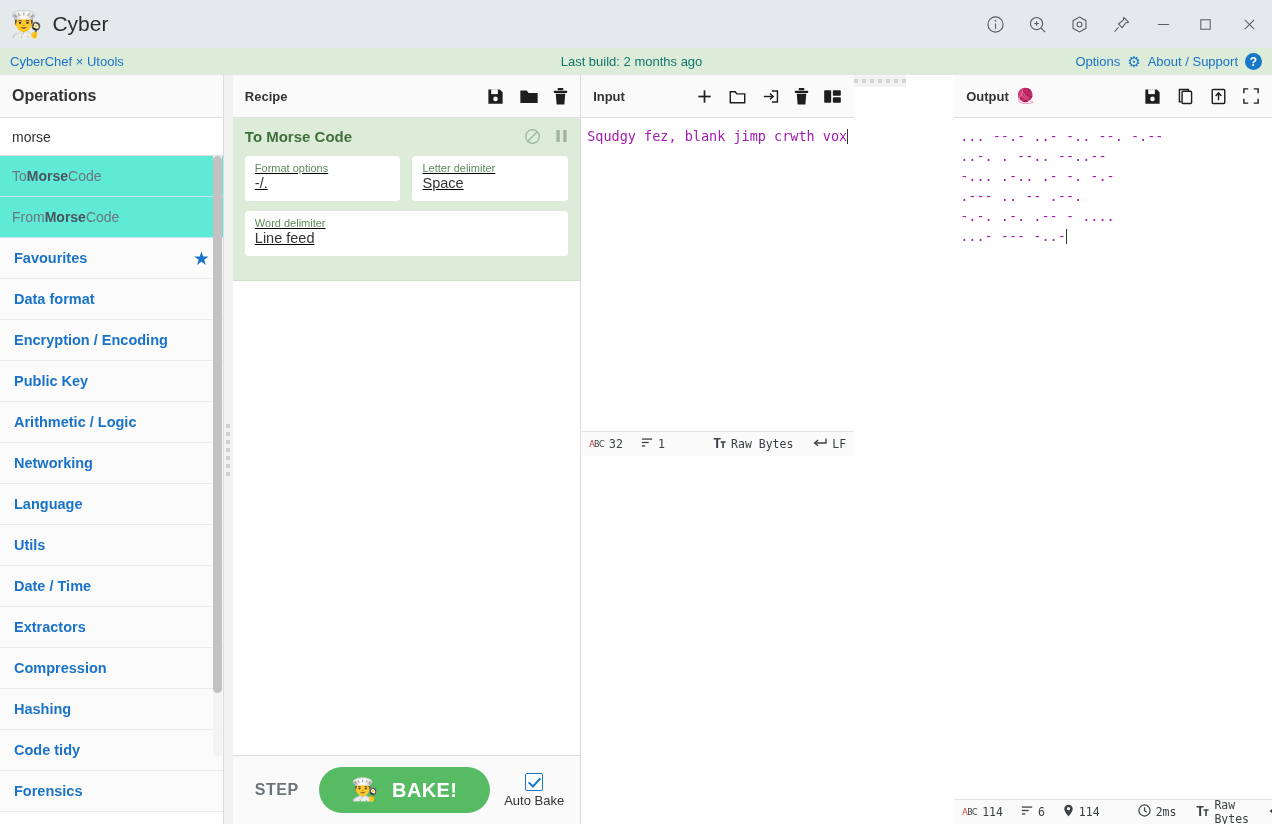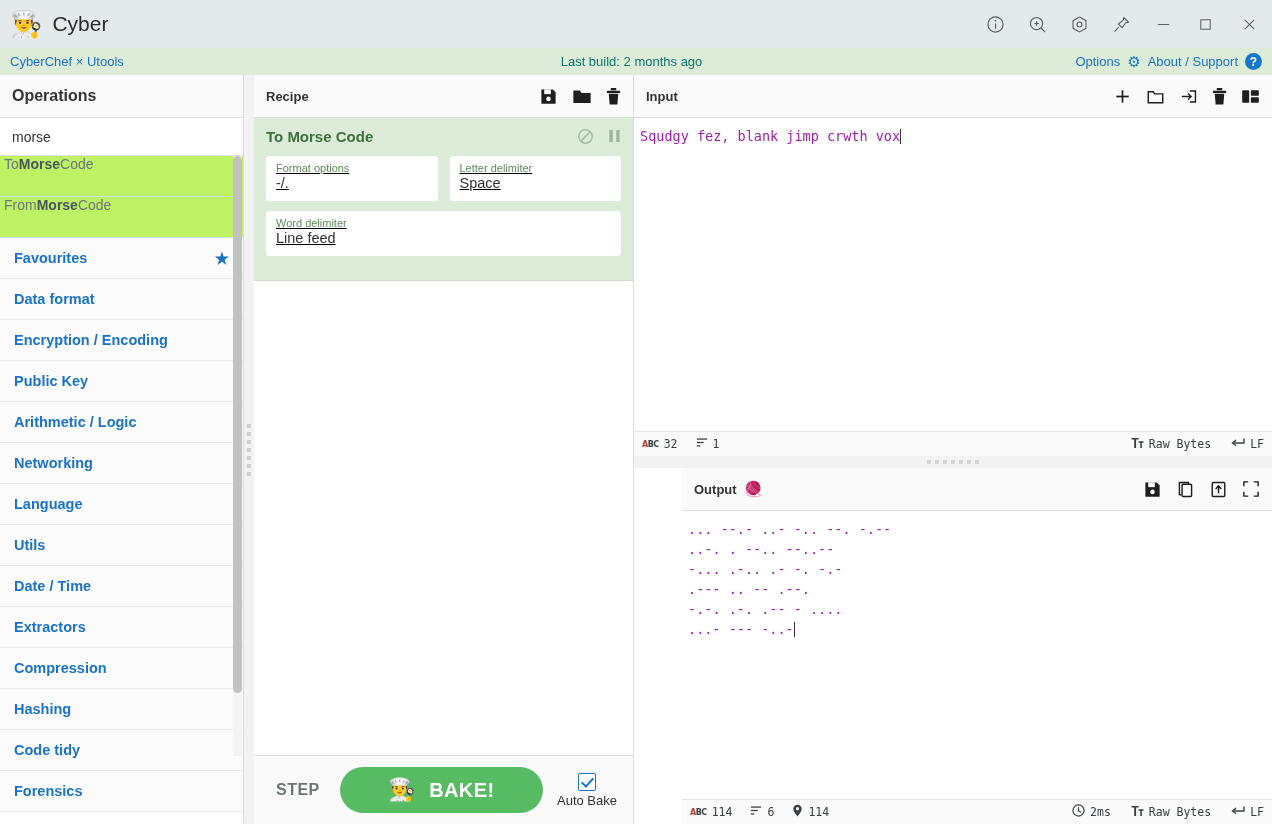--- a/index.html
+++ b/index.html
@@ -74,23 +74,23 @@
     background: #fafafa;
   }
   .search-wrap { border-bottom: 1px solid #e0e0e0; }
   .search-input {
     width: 100%; height: 37px; border: none; outline: none;
     padding: 0 12px; font-size: 14px; color: #333;
     font-family: "Liberation Sans", sans-serif; background: #fff;
   }
   .ops-list { flex: 1; overflow: hidden; }
   .op-result {
-    height: 41px; display: flex; 
-    padding: 0 4px; font-size: 14px; color: #6b7680;
-    background: #bef264; border-bottom: 1px solid #c7e2f0;
+    height: 41px; display: flex; align-items: center;
+    padding: 0 12px; font-size: 14px; color: #6b7680;
+    background: #5eead4; border-bottom: 1px solid #c7e2f0;
     cursor: pointer;
   }
   .op-result b { color: #4a5560; }
   .cat-row {
     height: 41px; display: flex; align-items: center;
     justify-content: space-between; padding: 0 14px;
     font-size: 14.5px; font-weight: bold; color: #1a73c8;
     border-bottom: 1px solid #eaeaea; background: #fbfbfb;
     cursor: pointer;
   }
@@ -171,21 +171,21 @@
     margin-bottom: 2px;
   }
   .cb::after {
     content: ""; position: absolute; left: 5px; top: 1px;
     width: 5px; height: 10px; border: solid #1878c8;
     border-width: 0 2.4px 2.4px 0; transform: rotate(42deg);
   }
   .autobake-lbl { font-size: 13px; color: #333; }
 
   
-  .io-col { flex: 1; height: 100%; display: flex; flex-direction: column; background: #fff; justify-content: space-between; }
+  .io-col { flex: 1; height: 100%; display: flex; flex-direction: row; background: #fff; justify-content: space-between; }
   .io-panel { display: flex; flex-direction: column; overflow: hidden; }
   .input-panel { height: 381px; }
   .output-panel { flex: 1; margin-left: 48px; }
 
   .editor {
     flex: 1; overflow: hidden; padding: 8px 6px 0 6px;
     font-family: "DejaVu Sans Mono", monospace;
     font-size: 13.5px; color: #a21caf; line-height: 20px;
     white-space: pre-wrap; position: relative;
   }
@@ -197,21 +197,21 @@
     height: 25px; border-top: 1px solid #e4e4e4; background: #fafafa;
     display: flex; align-items: center; padding: 0 8px;
     font-family: "DejaVu Sans Mono", monospace;
     font-size: 11.5px; color: #3b4045;
   }
   .sb-item { display: flex; align-items: center; gap: 5px; margin-right: 18px; }
   .sb-right { margin-left: auto; display: flex; align-items: center; }
   .sb-right .sb-item { margin-right: 0; margin-left: 20px; }
   .abc-ico {
     font-family: "DejaVu Sans", sans-serif; font-size: 8px;
-    font-weight: bold; letter-spacing: -0.5px;
+    font-weight: normal; letter-spacing: -0.5px;
   }
   .abc-ico .r { color: #c0392b; }
 
   .h-splitter {
     height: 12px; background: #f2f2f2; display: flex;
     align-items: center; justify-content: center; cursor: row-resize;
   }
   .grip-h { display: flex; gap: 4px; }
   .grip-h i { width: 4px; height: 4px; background: #d4d4d4; display: block; }
 

